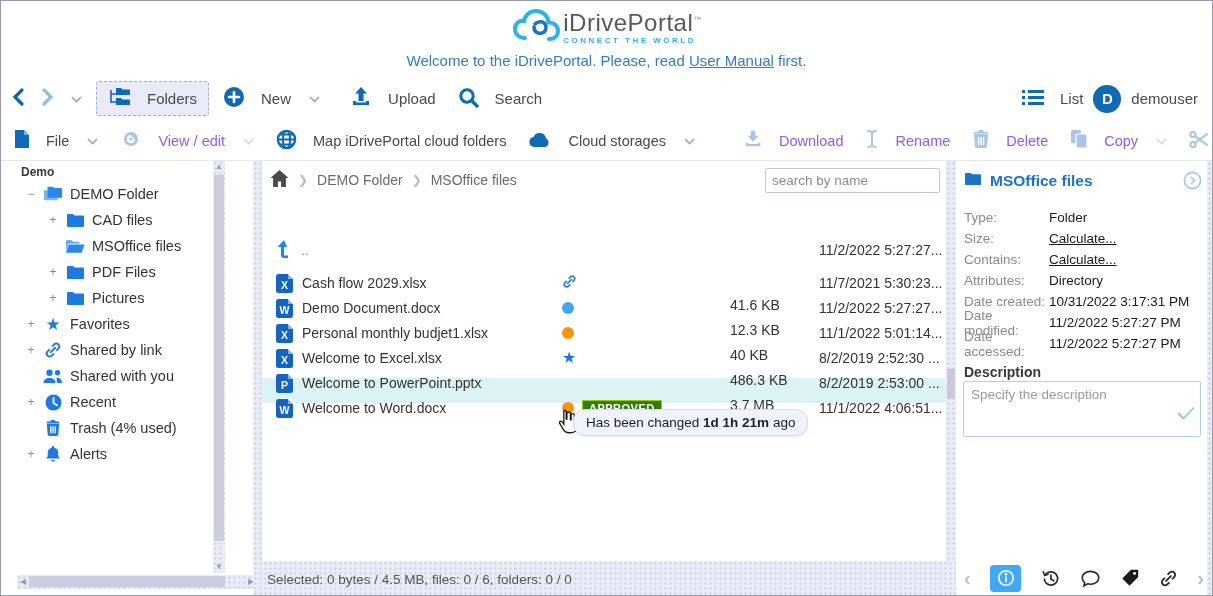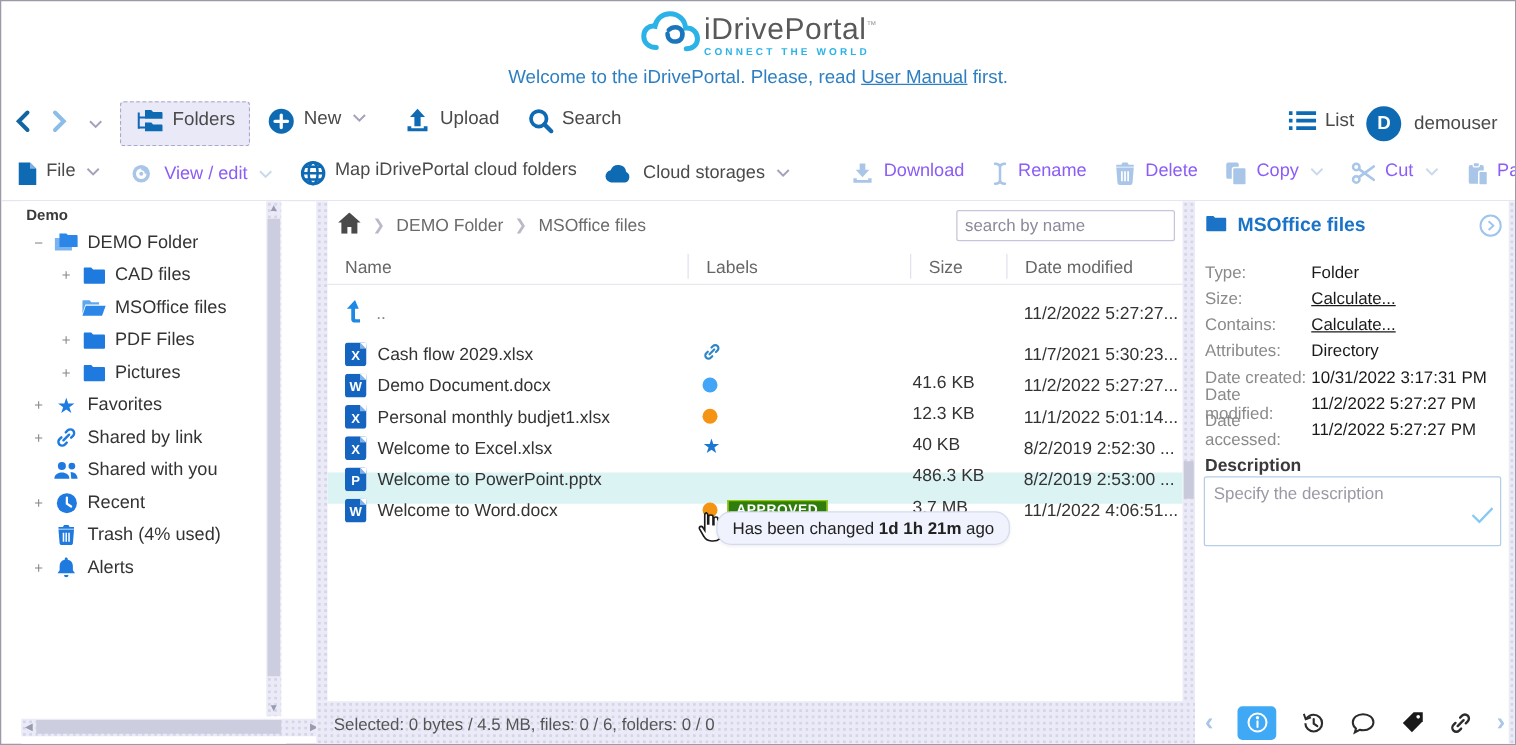--- a/index.html
+++ b/index.html
@@ -14,21 +14,21 @@
   .brand-text{display:flex;flex-direction:column;align-items:flex-start;line-height:1;}
   .brand{font-size:24px;color:#58595b;letter-spacing:0.5px;}
   .brand sup{font-size:8px;color:#9a9a9a;}
   .tagline{font-size:8px;font-weight:bold;color:#2bb3e8;letter-spacing:2.5px;margin-top:2px;}
   .welcome{font-size:15px;color:#2e7fc2;margin-top:3px;}
   .welcome a{color:#2e7fc2;}
 
   
   .tb1{position:absolute;top:75px;left:0;width:100%;height:45px;display:flex;align-items:center;padding-left:10px;gap:14px;font-size:15px;color:#4a4a4a;}
   .tb2{position:absolute;top:120px;left:0;width:100%;height:40px;display:flex;align-items:center;padding-left:12px;gap:22px;font-size:14.5px;color:#4a4a4a;border-bottom:1px solid #e6e6f0;}
-  .tbtn{display:flex;gap:7px;cursor:pointer;white-space:nowrap;}
+  .tbtn{display:flex;align-items:center;gap:16px;cursor:pointer;white-space:nowrap;}
   .tbtn.disabled{color:#8b5cf6;}
   .chev{font-size:13px;color:#a2a2ba;margin-left:2px;}
   .folders-btn{background:#e9e9f8;border:1px dashed #a9a9cc;border-radius:3px;padding:5px 11px;}
   .tb1-right{margin-left:auto;display:flex;align-items:center;gap:10px;padding-right:14px;}
   .avatar{width:28px;height:28px;border-radius:50%;background:#0f6ab4;color:#fff;font-weight:bold;font-size:15px;display:flex;align-items:center;justify-content:center;}
 
   
   .sidebar{position:absolute;top:160px;left:16px;width:212px;height:436px;background:#fff;font-size:14.5px;}
   .tree-root-label{font-size:12px;font-weight:bold;color:#3a3a3a;padding:4px 0 2px 4px;}
   .trow{display:flex;align-items:center;height:26px;cursor:pointer;white-space:nowrap;}
@@ -487,26 +487,20 @@
         <input type="text" placeholder="search by name" style="">
         <span style="padding:0 5px;cursor:pointer;display:flex;">
           <svg width="15" height="15" viewBox="0 0 16 16">
               <circle cx="6.5" cy="6.5" r="5" stroke="#aab6d6" stroke-width="1.6" fill="none"></circle>
               <path d="M10.3 10.3L15 15" stroke="#aab6d6" stroke-width="1.8" stroke-linecap="round"></path>
             </svg>
         </span>
       </div>
     </div>
 
-    <div class="thead grid">
-      <div class="hc">Name</div>
-      <div class="hc">Labels</div>
-      <div class="hc">Size</div>
-      <div class="hc">Date modified</div>
-    </div>
 
     <div class="rows">
 
       <div class="frow grid">
         <div class="cell-name">
           <span>
             <svg width="16" height="20" viewBox="0 0 16 20">
                 <path d="M8 1l6.5 7H11v8.5c0 1.6-1.2 2.5-3 2.5H4v-2.6h3c.7 0 1-.3 1-1V8H5z" fill="#1e88e5" transform="scale(-1,1) translate(-16,0)"></path>
               </svg>
           </span>

